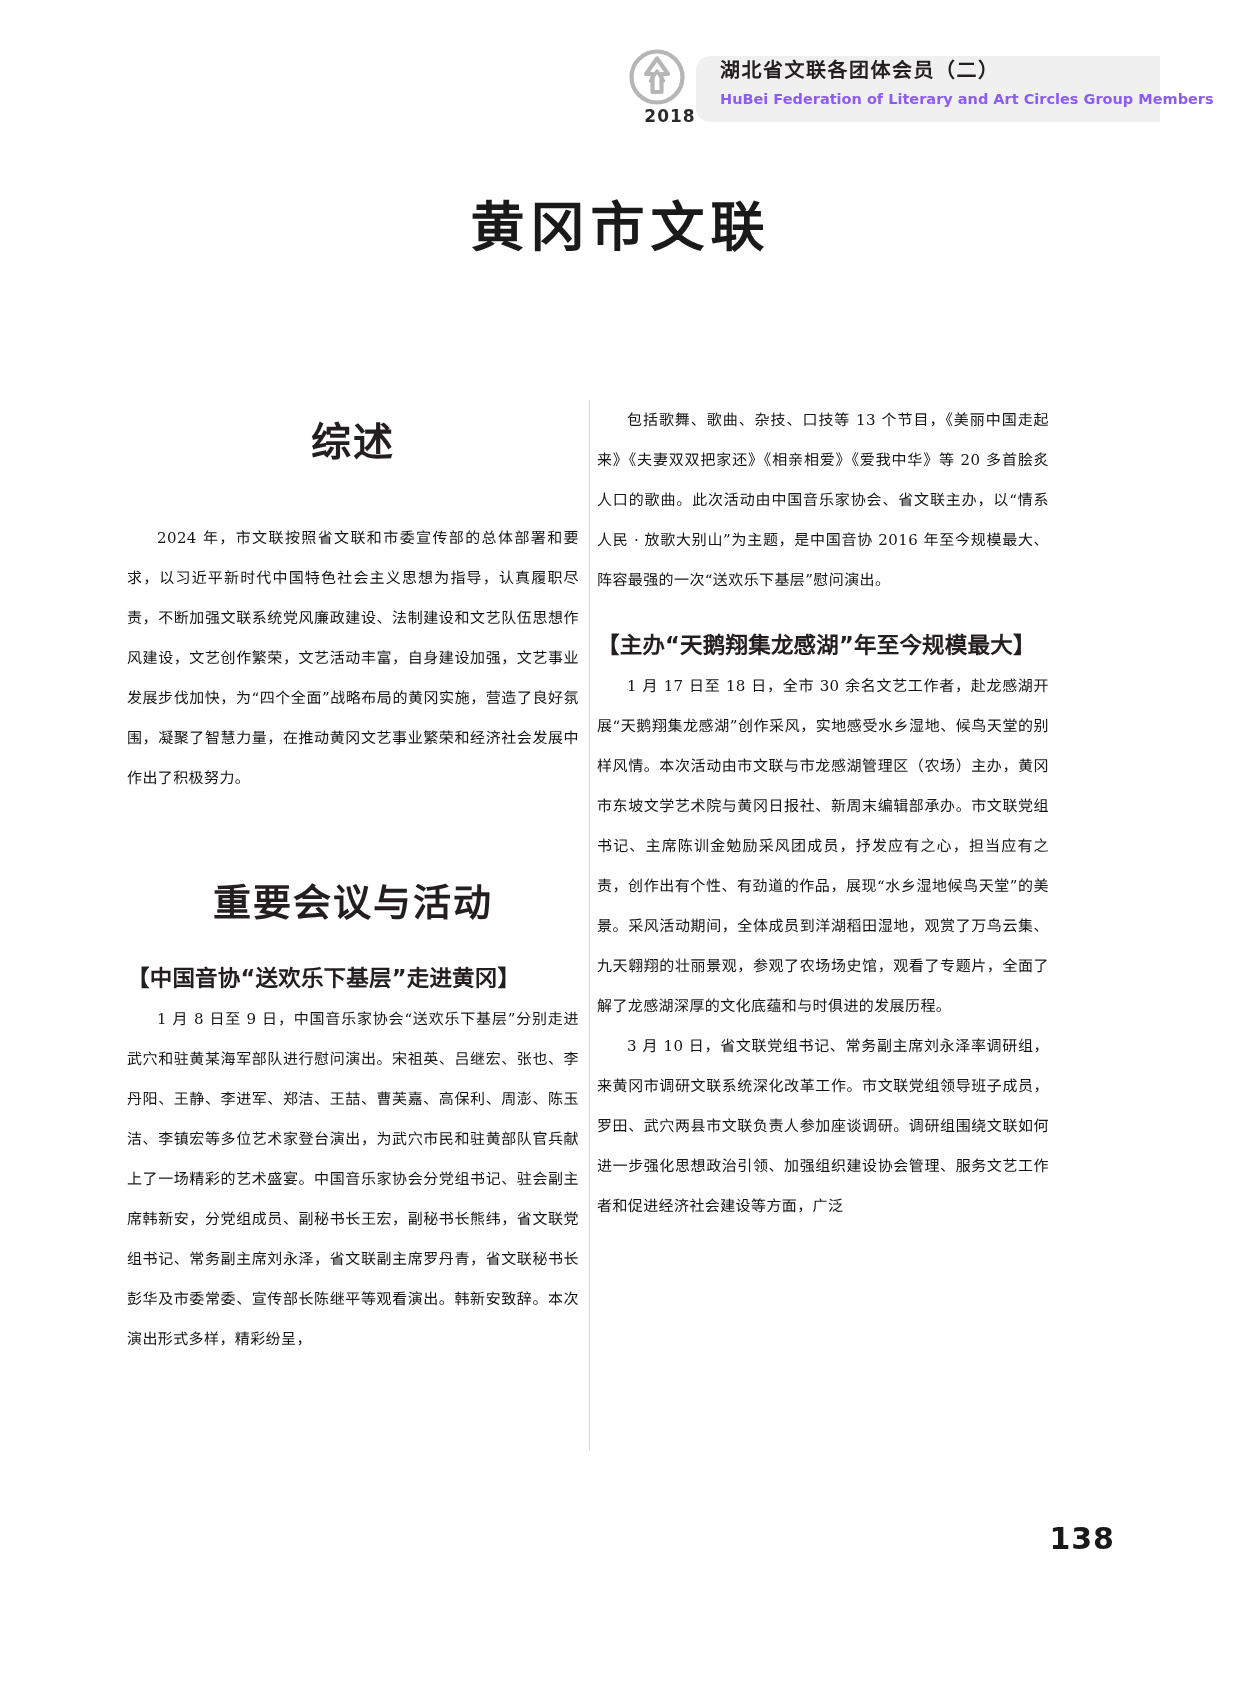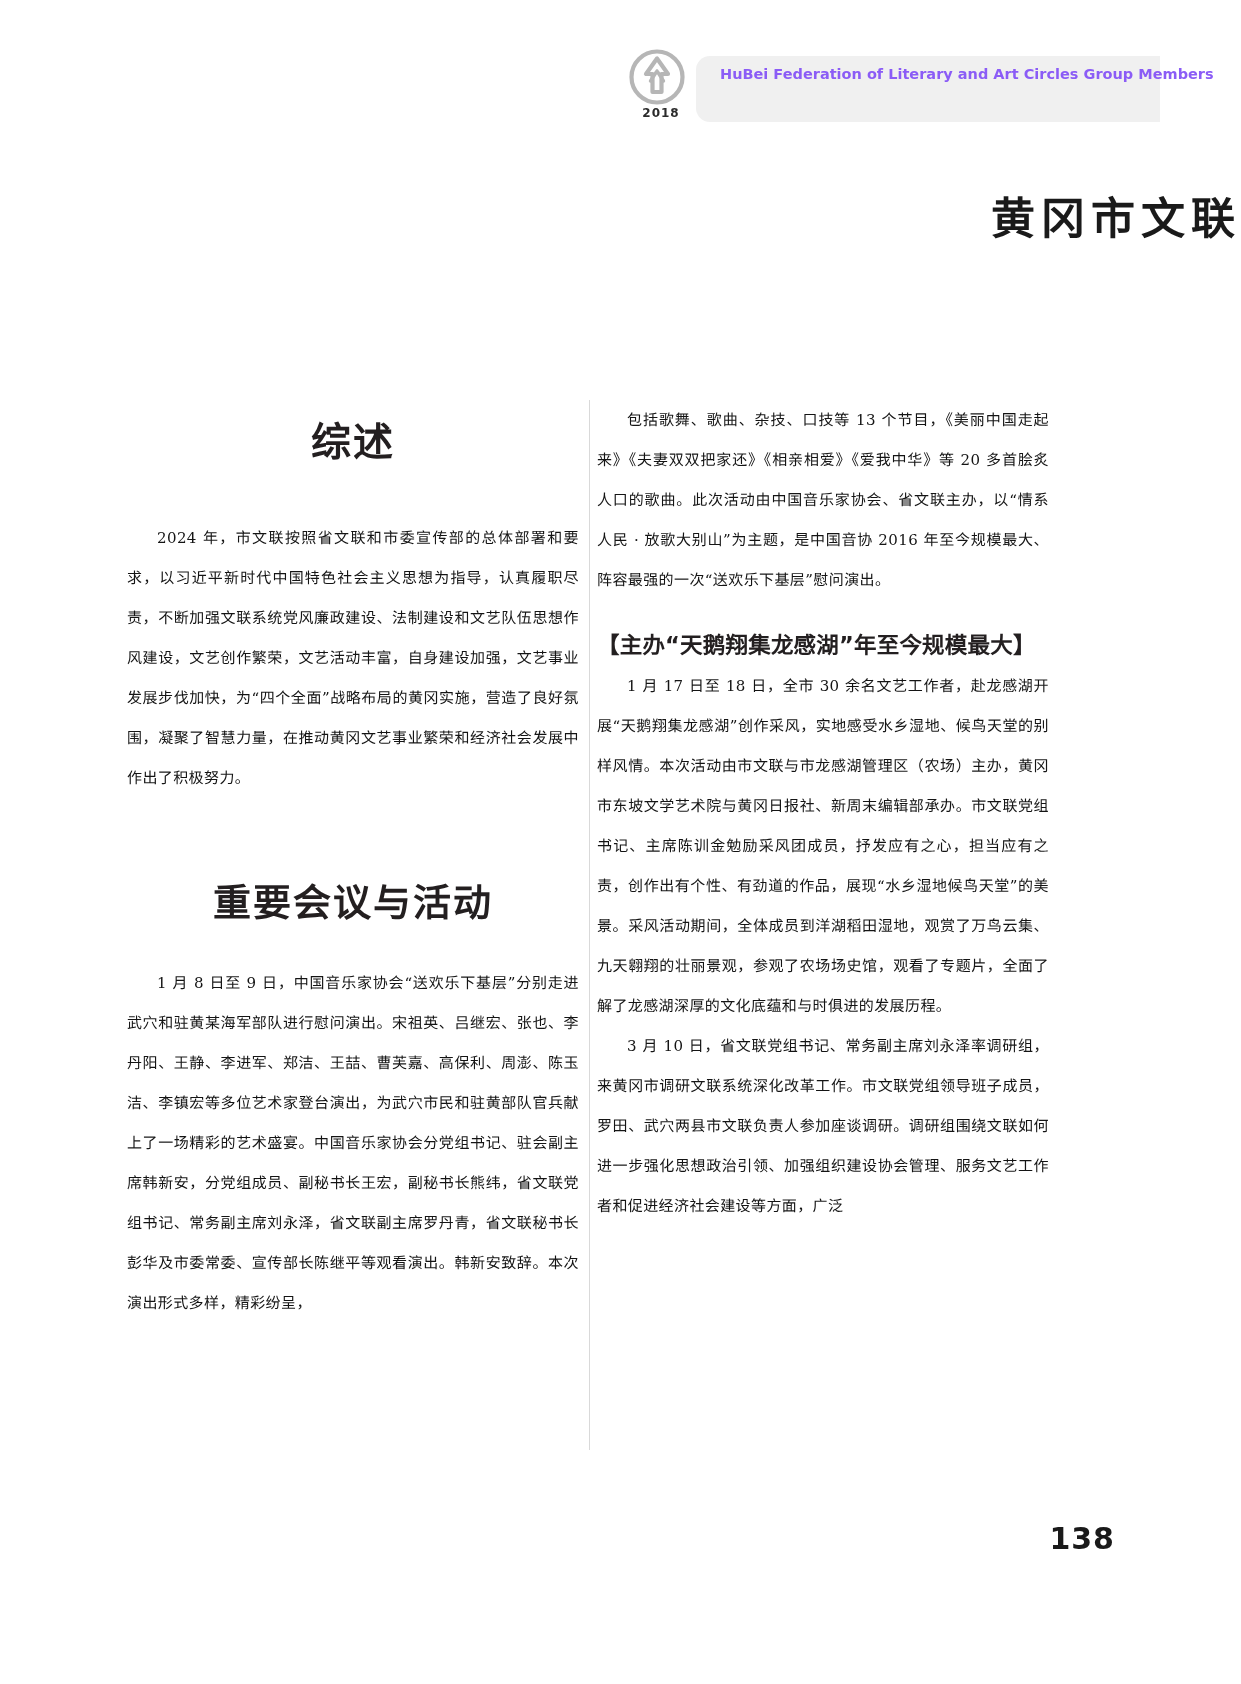--- a/index.html
+++ b/index.html
@@ -47,27 +47,27 @@
   }
   .logo-mark {
     position: absolute;
     left: 8px;
     top: 0;
     width: 58px;
     height: 58px;
   }
   .logo-year {
     position: absolute;
-    left: 3px;
+    left: 12px;
     top: 58px;
     width: 76px;
     text-align: center;
     font-family: "DejaVu Sans", sans-serif;
     font-weight: 700;
-    font-size: 12px;
+    font-size: 17px;
     letter-spacing: 1px;
     color: #2b2b2b;
   }
   .header-text {
     position: absolute;
     left: 100px;
     top: 10px;
     right: 4px;
   }
   .header-cn {
@@ -88,24 +88,24 @@
     margin-top: 7px;
     white-space: nowrap;
   }
 
   
   .page-title {
     position: absolute;
     top: 183px;
     left: 0;
     width: 1241px;
-    text-align: right;
+    text-align: center;
     font-family: "DejaVu Serif", "Liberation Serif", serif;
     font-weight: 700;
-    font-size: 44px;
+    font-size: 54px;
     letter-spacing: 6px;
     color: #1a1a1a;
   }
 
   
   .columns {
     position: absolute;
     top: 400px;
     left: 127px;
     width: 988px;
@@ -198,36 +198,38 @@
         <svg viewBox="0 0 58 58" width="58" height="58" aria-hidden="true">
           <circle cx="29" cy="29" r="25.5" fill="none" stroke="#b6b6b6" stroke-width="4.2"></circle>
           <path d="M29 10.5 L18 26 L24.5 26 L24.5 44 L33.5 44 L33.5 26 L40 26 Z" fill="none" stroke="#b6b6b6" stroke-width="4.2" stroke-linejoin="round"></path>
           <path d="M29 23 L22.5 33 M29 23 L35.5 33" fill="none" stroke="#b6b6b6" stroke-width="3.4" stroke-linecap="round"></path>
         </svg>
       </span>
       <div class="logo-year">2018</div>
     </div>
 
     <div class="header-text">
+      <div class="header-cn">湖北省文联各团体会员（二）</div>
       <div class="header-en">HuBei Federation of Literary and Art Circles Group Members</div>
     </div>
   </div>
 
   <div class="page-title">黄冈市文联</div>
 
   <div class="columns">
     <div class="rule"></div>
 
     <div class="col col-left">
       <h2 class="sec-h h-zongshu">综述</h2>
 
       <p class="body">2024 年，市文联按照省文联和市委宣传部的总体部署和要求，以习近平新时代中国特色社会主义思想为指导，认真履职尽责，不断加强文联系统党风廉政建设、法制建设和文艺队伍思想作风建设，文艺创作繁荣，文艺活动丰富，自身建设加强，文艺事业发展步伐加快，为“四个全面”战略布局的黄冈实施，营造了良好氛围，凝聚了智慧力量，在推动黄冈文艺事业繁荣和经济社会发展中作出了积极努力。</p>
 
       <h2 class="sec-h h-meeting">重要会议与活动</h2>
 
+      <h3 class="sub-h">【中国音协“送欢乐下基层”走进黄冈】</h3>
       <p class="body">1 月 8 日至 9 日，中国音乐家协会“送欢乐下基层”分别走进武穴和驻黄某海军部队进行慰问演出。宋祖英、吕继宏、张也、李丹阳、王静、李进军、郑洁、王喆、曹芙嘉、高保利、周澎、陈玉洁、李镇宏等多位艺术家登台演出，为武穴市民和驻黄部队官兵献上了一场精彩的艺术盛宴。中国音乐家协会分党组书记、驻会副主席韩新安，分党组成员、副秘书长王宏，副秘书长熊纬，省文联党组书记、常务副主席刘永泽，省文联副主席罗丹青，省文联秘书长彭华及市委常委、宣传部长陈继平等观看演出。韩新安致辞。本次演出形式多样，精彩纷呈，</p>
     </div>
 
     <div class="col col-right">
       <p class="body">包括歌舞、歌曲、杂技、口技等 13 个节目，《美丽中国走起来》《夫妻双双把家还》《相亲相爱》《爱我中华》等 20 多首脍炙人口的歌曲。此次活动由中国音乐家协会、省文联主办，以“情系人民 · 放歌大别山”为主题，是中国音协 2016 年至今规模最大、阵容最强的一次“送欢乐下基层”慰问演出。</p>
 
       <h3 class="sub-h spaced">【主办“天鹅翔集龙感湖”年至今规模最大】</h3>
       <p class="body">1 月 17 日至 18 日，全市 30 余名文艺工作者，赴龙感湖开展“天鹅翔集龙感湖”创作采风，实地感受水乡湿地、候鸟天堂的别样风情。本次活动由市文联与市龙感湖管理区（农场）主办，黄冈市东坡文学艺术院与黄冈日报社、新周末编辑部承办。市文联党组书记、主席陈训金勉励采风团成员，抒发应有之心，担当应有之责，创作出有个性、有劲道的作品，展现“水乡湿地候鸟天堂”的美景。采风活动期间，全体成员到洋湖稻田湿地，观赏了万鸟云集、九天翱翔的壮丽景观，参观了农场场史馆，观看了专题片，全面了解了龙感湖深厚的文化底蕴和与时俱进的发展历程。</p>
 
       <p class="body">3 月 10 日，省文联党组书记、常务副主席刘永泽率调研组，来黄冈市调研文联系统深化改革工作。市文联党组领导班子成员，罗田、武穴两县市文联负责人参加座谈调研。调研组围绕文联如何进一步强化思想政治引领、加强组织建设协会管理、服务文艺工作者和促进经济社会建设等方面，广泛</p>

